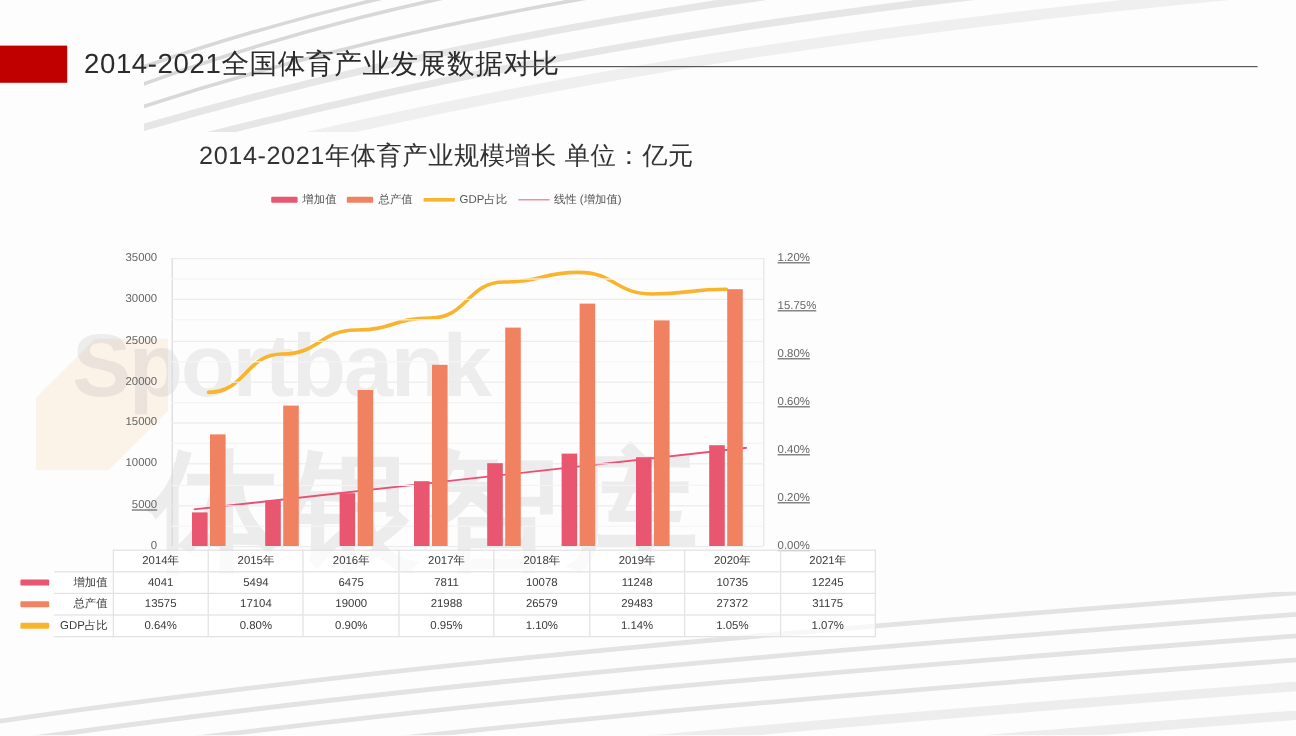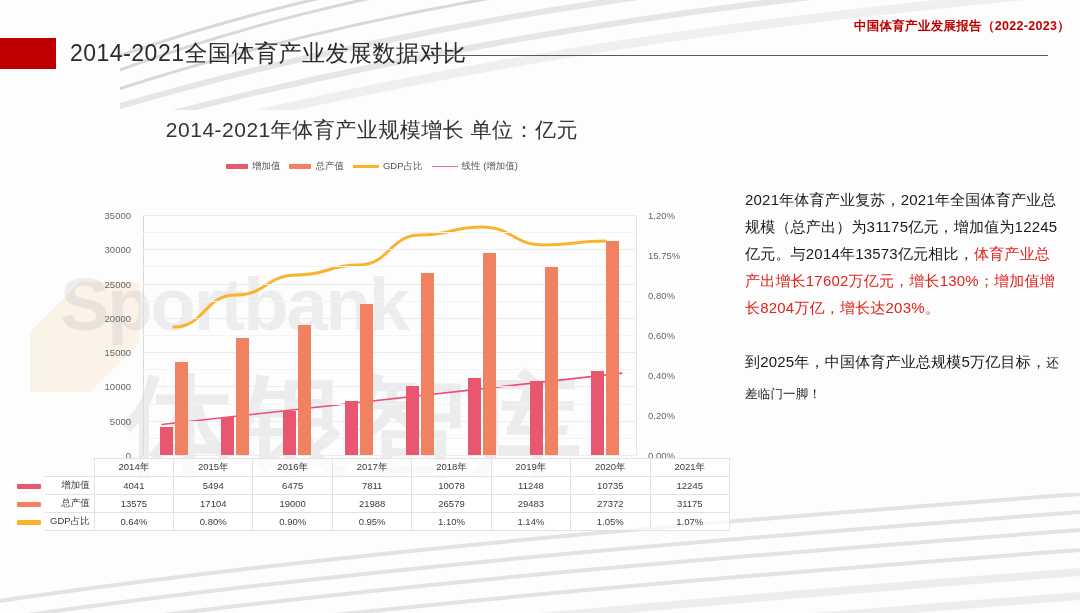--- a/index.html
+++ b/index.html
@@ -37,21 +37,21 @@
 
   
   #plot-wrap{position:absolute;left:0;top:95px;width:716px;height:250px;}
   #plot{position:absolute;left:129px;top:10px;width:493px;height:240px;}
   .gridline{position:absolute;left:0;width:100%;height:0;border-top:1px solid #ececec;}
   .gridline.minor{border-top:1px solid #f4f4f4;}
   .axis-left{position:absolute;left:0;top:0;width:125px;height:260px;}
   .axis-right{position:absolute;left:624px;top:0;width:90px;height:260px;}
   .tick{position:absolute;font-size:9.5px;color:#666;white-space:nowrap;}
   .tick.l{right:8px;text-align:right;transform:translateY(-50%);}
-  .tick.r{left:10px;text-align:left;transform:translateY(-50%);}
+  .tick.r{left:10px;text-align:left;transform:translateY(-50%);text-decoration:underline;}
   #plot-border-l{position:absolute;left:129px;top:10px;width:0;height:240px;border-left:1px solid #d9d9d9;}
   #plot-border-r{position:absolute;left:622px;top:10px;width:0;height:240px;border-left:1px solid #e4e4e4;}
 
   .colgroup{position:absolute;bottom:0;display:flex;align-items:flex-end;justify-content:center;gap:2px;}
   .bar{width:13px;border-radius:0;}
   .bar.inc{background:#e8566f;}
   .bar.tot{background:#f08262;}
 
   
   #wm{position:absolute;left:0;top:2px;width:716px;height:420px;pointer-events:none;
@@ -125,21 +125,20 @@
         <path d="M-20 222 C 360 164, 800 128, 1260 94"></path>
       </g>
     </svg>
   </div>
 
   <div id="header-bar">
     <div id="red-block"></div>
     <div id="page-title">2014-2021全国体育产业发展数据对比</div>
     <div id="title-rule"></div>
   </div>
-  <div id="report-label">中国体育产业发展报告（2022-2023）</div>
 
   <div id="chart-block">
 
     <div id="wm">
       <div id="wm-logo"></div>
       <div id="wm-text">Sportbank</div>
       <div id="wm-cn">体银智库</div>
     </div>
 
     <div id="chart-title">2014-2021年体育产业规模增长  单位：亿元</div>
@@ -159,21 +158,21 @@
       </span>
       <span class="lg">
         <span class="lg-line" style="background:#ef7389;height:1.6px"></span>
         <span>线性 (增加值)</span>
       </span>
     </div>
 
     <div id="plot-wrap">
       <div class="axis-left" id="axis-left">
           <div class="tick l" style="top: 250px;">0</div>
-          <div class="tick l" style="top: 215.714px;">5000</div>
+          <div class="tick l" style="top: 215.714px; text-decoration: underline;">5000</div>
           <div class="tick l" style="top: 181.429px;">10000</div>
           <div class="tick l" style="top: 147.143px;">15000</div>
           <div class="tick l" style="top: 112.857px;">20000</div>
           <div class="tick l" style="top: 78.5714px;">25000</div>
           <div class="tick l" style="top: 44.2857px; text-align: center;">30000</div>
           <div class="tick l" style="top: 10px;">35000</div>
         </div>
       <div class="axis-right" id="axis-right">
           <div class="tick r" style="top: 250px;">0.00%</div>
           <div class="tick r" style="top: 210px;">0.20%</div>
@@ -293,18 +292,14 @@
           <td>0.90%</td>
           <td>0.95%</td>
           <td>1.10%</td>
           <td>1.14%</td>
           <td>1.05%</td>
           <td>1.07%</td>
         </tr>
       </tbody>
   </table>
 
-  <div id="right-panel">
-    <p id="para1"><span>2021年体育产业复苏，2021年全国体育产业总规模（总产出）为31175亿元，增加值为12245亿元。与2014年13573亿元相比，</span><span class="hl">体育产业总产出增长17602万亿元，增长130%；增加值增长8204万亿，增长达203%。</span></p>
-    <p id="para2"><span>到2025年，中国体育产业总规模5万亿目标，</span><span class="small">还差临门一脚！</span></p>
-  </div>
 
 </div>
 
 </body></html>

